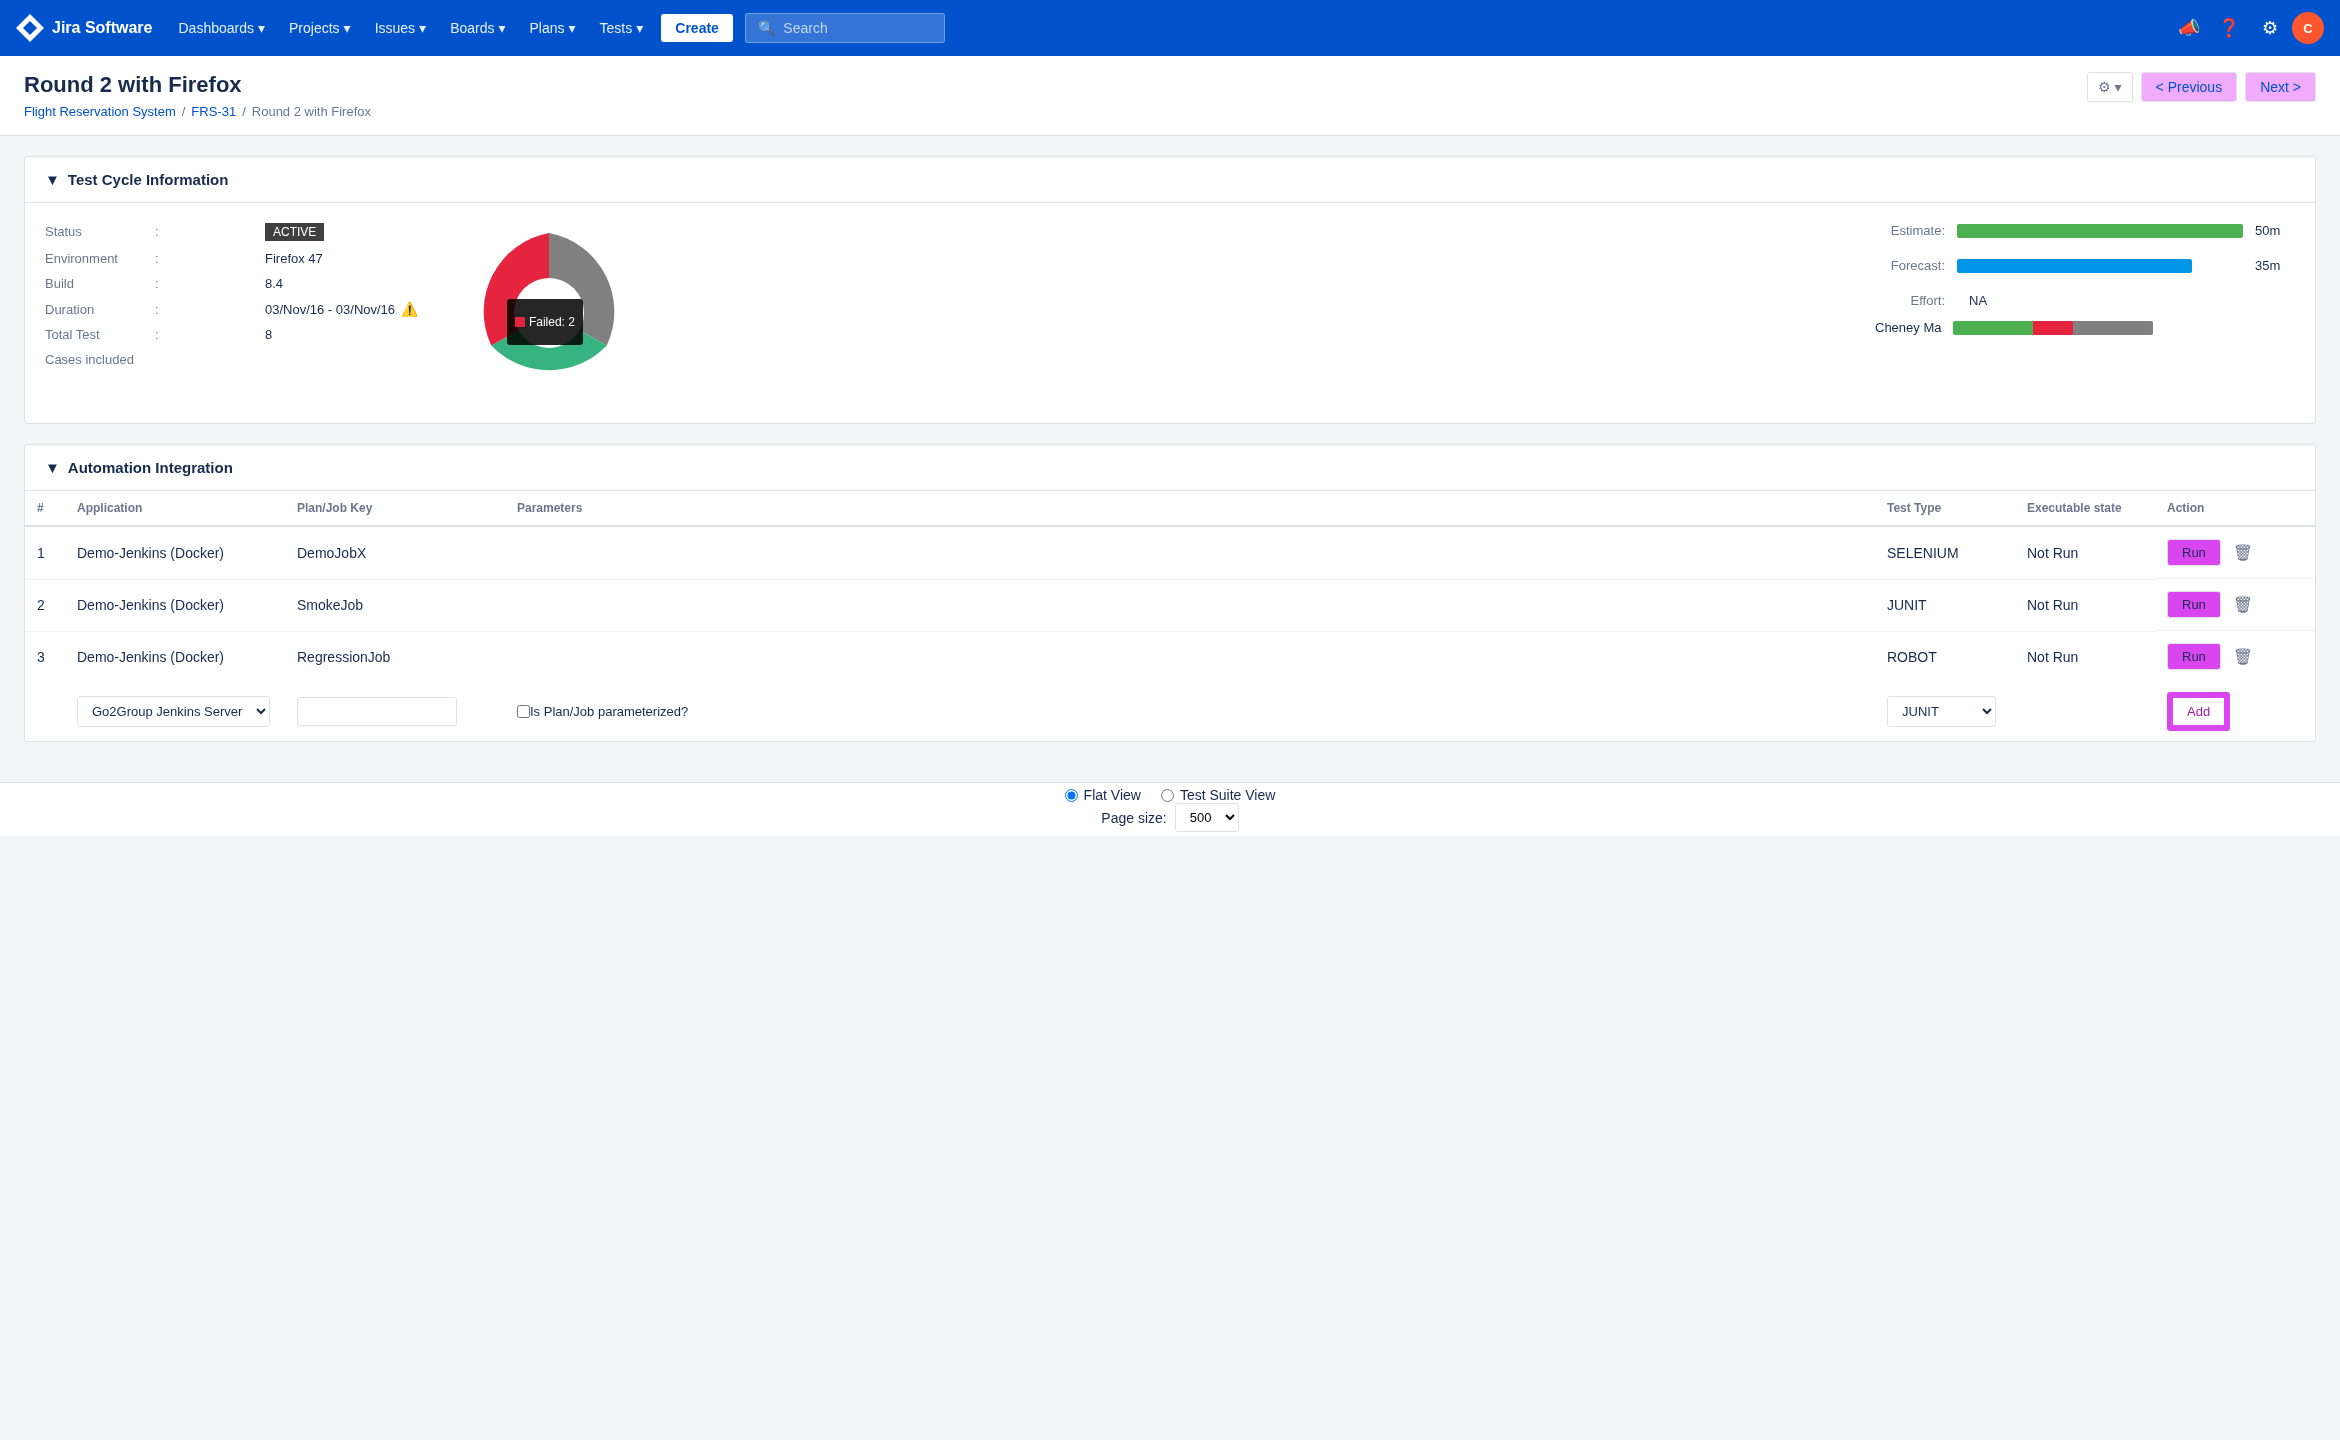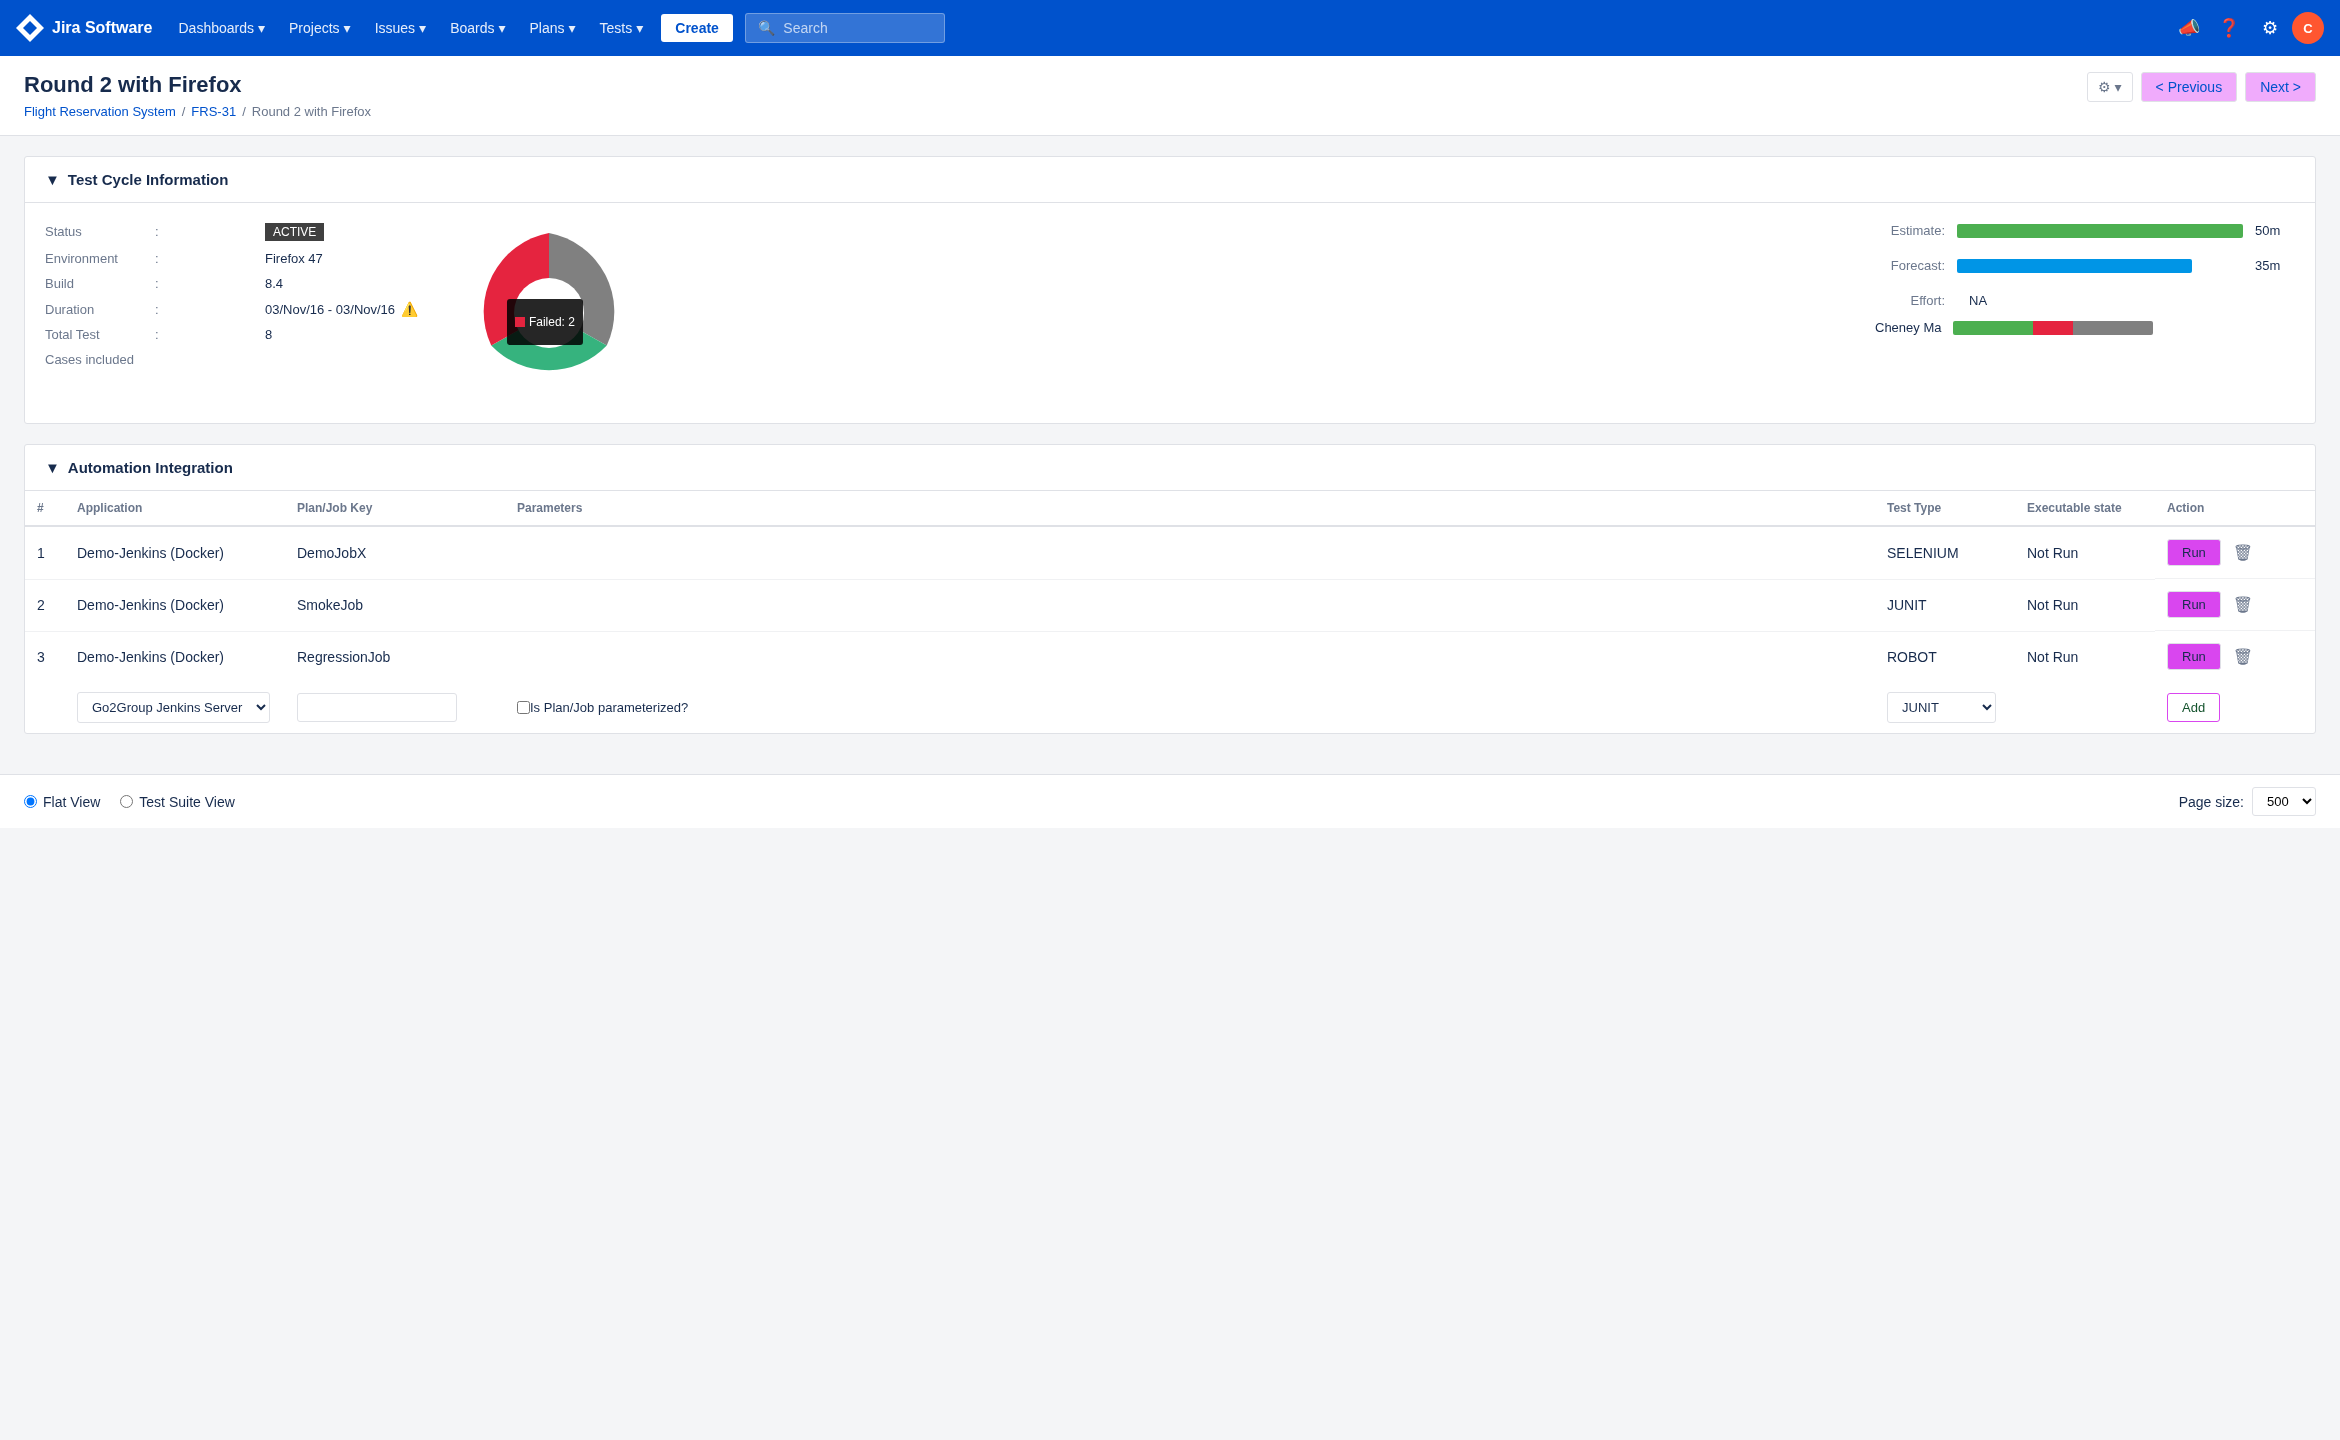--- a/index.html
+++ b/index.html
@@ -300,34 +300,34 @@
       display: flex; align-items: center; 
       font-size: 13px; color: #172b4d;
     }
     .type-select {
       padding: 6px 10px; border: 1px solid #dfe1e6; border-radius: 3px;
       font-size: 13px; background: white; cursor: pointer;
       color: #172b4d;
     }
     .add-btn {
       background: white;
-      border: 1px solid #d946ef;
+      border: 6px solid #d946ef;
       border-radius: 3px;
       padding: 6px 14px;
       cursor: pointer;
       font-size: 13px;
-      color: #14532d;
+      color: #a21caf;
     }
 
     
     .page-footer {
       background: white;
       border-top: 1px solid #dfe1e6;
-      padding: 12px 24px;
-      display: flex; align-items: center; justify-content: space-between;
+      padding: 4px 24px;
+      display: flex; align-items: center; justify-content: space-between; flex-direction: column;
     }
     .view-radios {
       display: flex; align-items: center; gap: 20px;
     }
     .radio-option {
       display: flex; align-items: center; gap: 6px;
       font-size: 14px; color: #172b4d; cursor: pointer;
     }
     .page-size-section {
       display: flex; align-items: center; gap: 8px;

